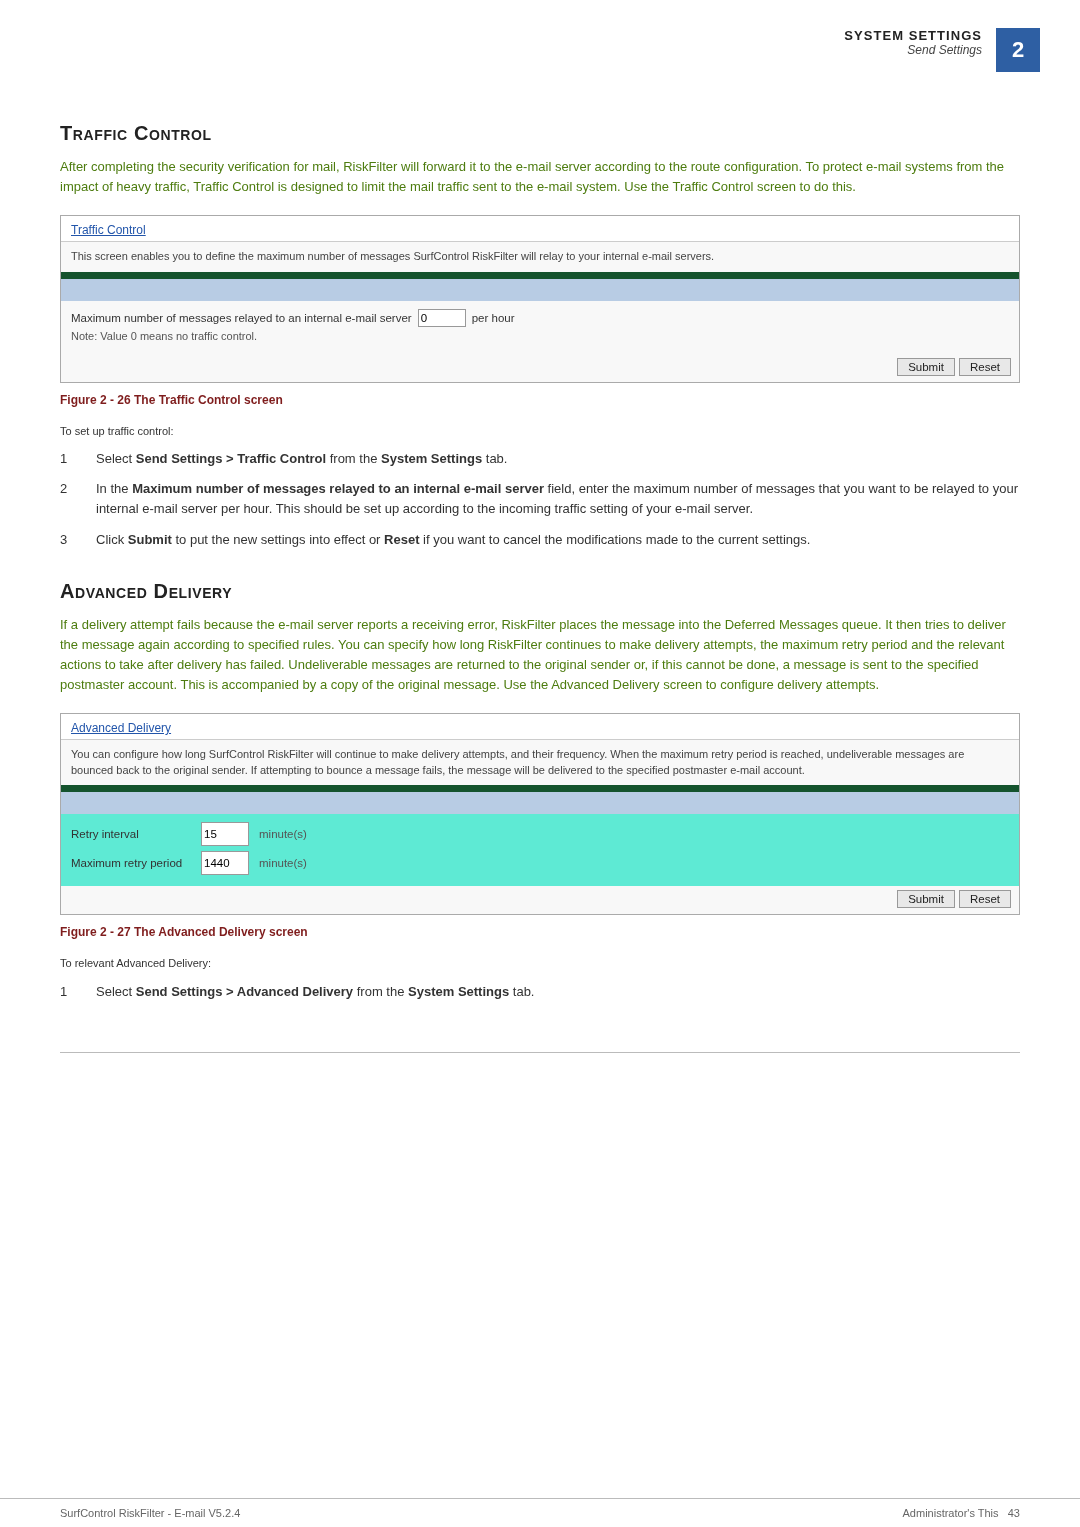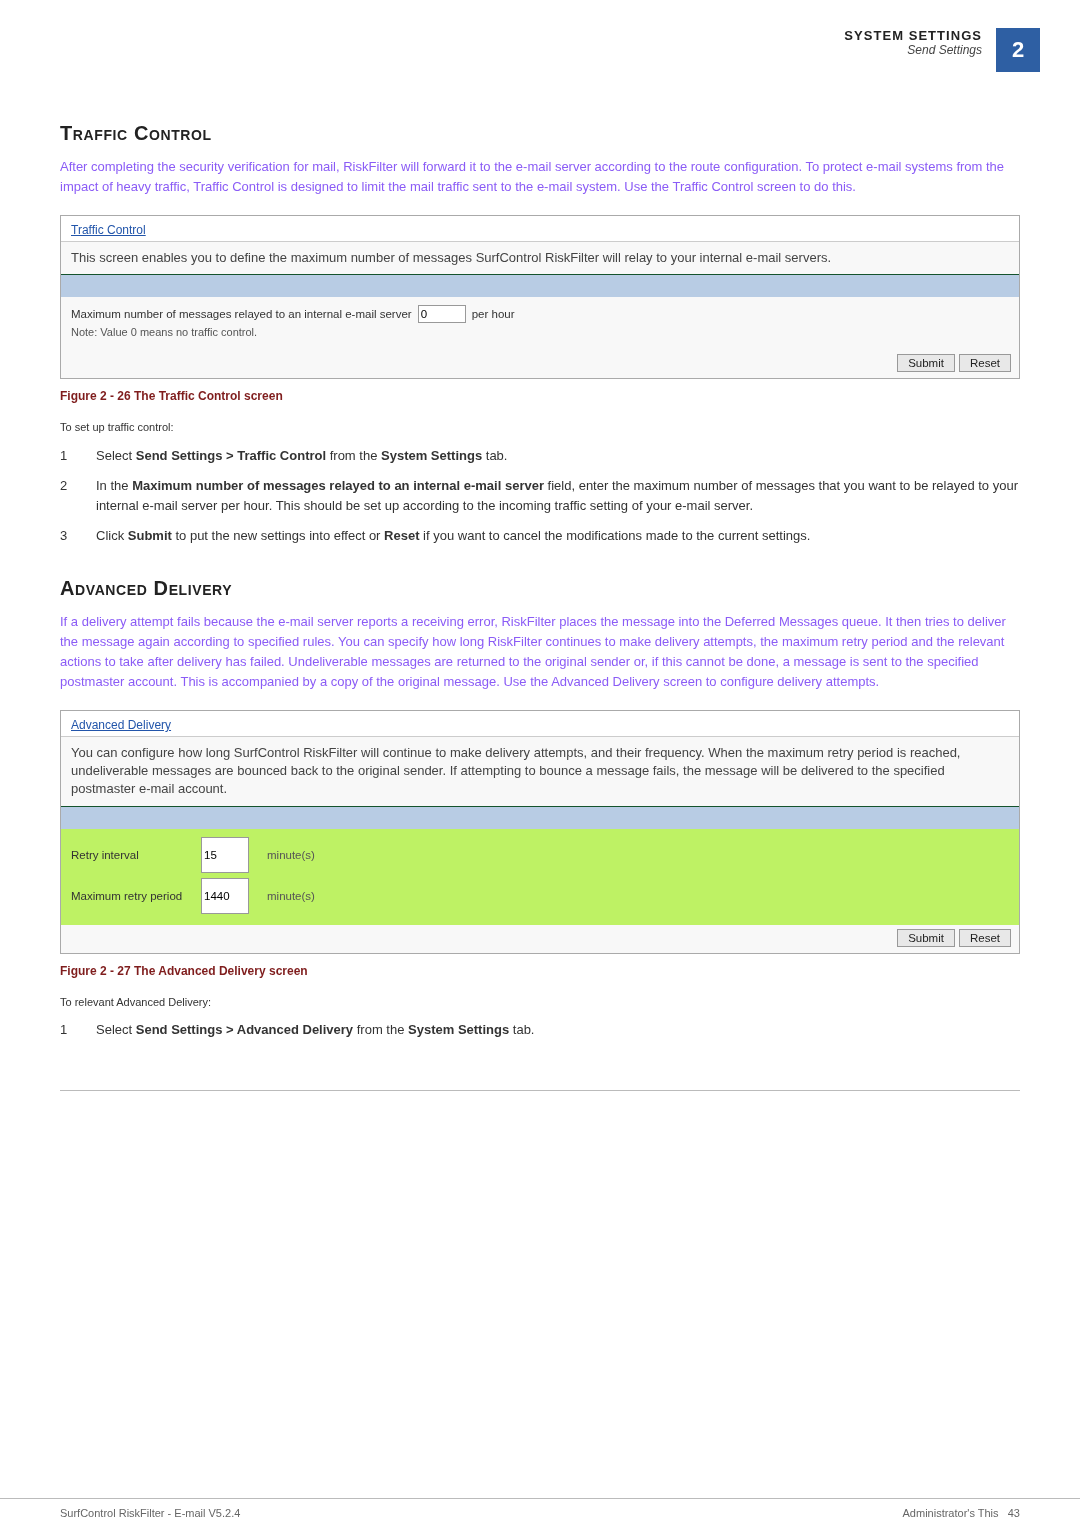--- a/index.html
+++ b/index.html
@@ -59,21 +59,21 @@
       font-weight: bold;
       color: #222;
       margin-bottom: 12px;
       margin-top: 30px;
       font-variant: small-caps;
       letter-spacing: 0.03em;
     }
 
     .section-intro {
       font-size: 13px;
-      color: #8b5cf6;
+      color: #4d7c0f;
       line-height: 1.55;
       margin-bottom: 18px;
     }
 
     
     .screenshot-box {
       border: 1px solid #aaa;
       margin-bottom: 10px;
       background: #f8f8f8;
     }
@@ -82,24 +82,24 @@
       padding: 6px 10px 4px 10px;
       border-bottom: 1px solid #ccc;
     }
     .screenshot-title-bar a {
       color: #2255aa;
       font-size: 12px;
       text-decoration: underline;
       cursor: pointer;
     }
     .screenshot-desc {
-      font-size: 13px;
+      font-size: 11px;
       color: #444;
       padding: 7px 10px 7px 10px;
-      border-bottom: 1px solid #14532d;
+      border-bottom: 7px solid #14532d;
       line-height: 1.4;
     }
     .screenshot-blue-bar {
       background: #b8cce4;
       height: 22px;
       margin: 0;
     }
     .screenshot-fields {
       padding: 8px 10px 6px 10px;
       background: #f8f8f8;
@@ -213,33 +213,33 @@
       gap: 0;
     }
     .adv-label {
       min-width: 130px;
       font-size: 11.5px;
       color: #333;
     }
     .adv-input {
       border: 1px solid #999;
       width: 48px;
-      height: 36px;
+      height: 24px;
       font-size: 11.5px;
       padding: 0 2px;
       background: #fff;
-      margin-right: 18px;
+      margin-right: 10px;
     }
     .adv-unit {
       font-size: 11.5px;
       color: #555;
     }
     .adv-fields {
       padding: 8px 10px 6px 10px;
-      background: #bef264;
+      background: #5eead4;
     }
 
     
     .bottom-rule {
       border: none;
       border-top: 1px solid #bbb;
       margin: 0 0 8px 0;
     }
   </style>
 </head>

